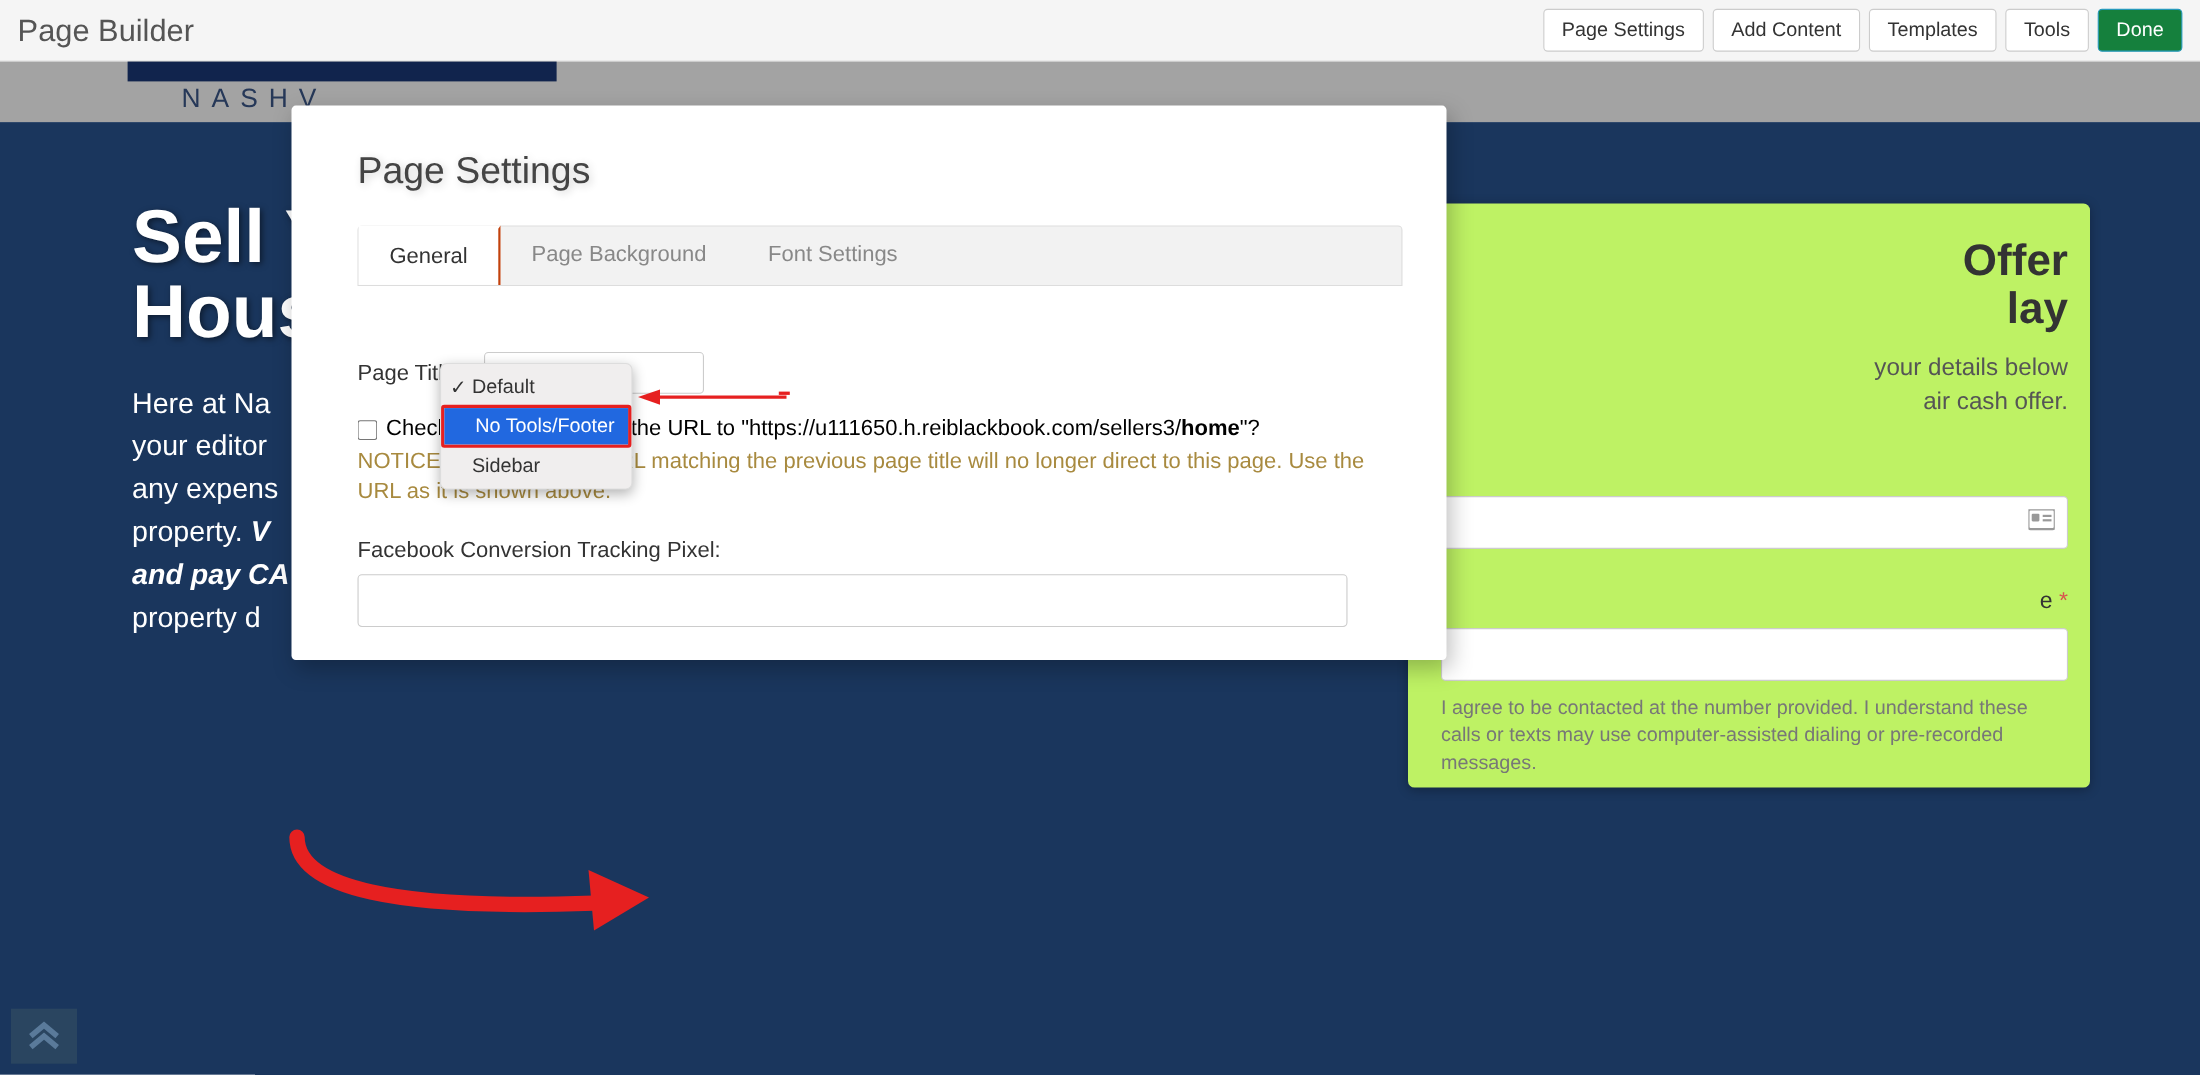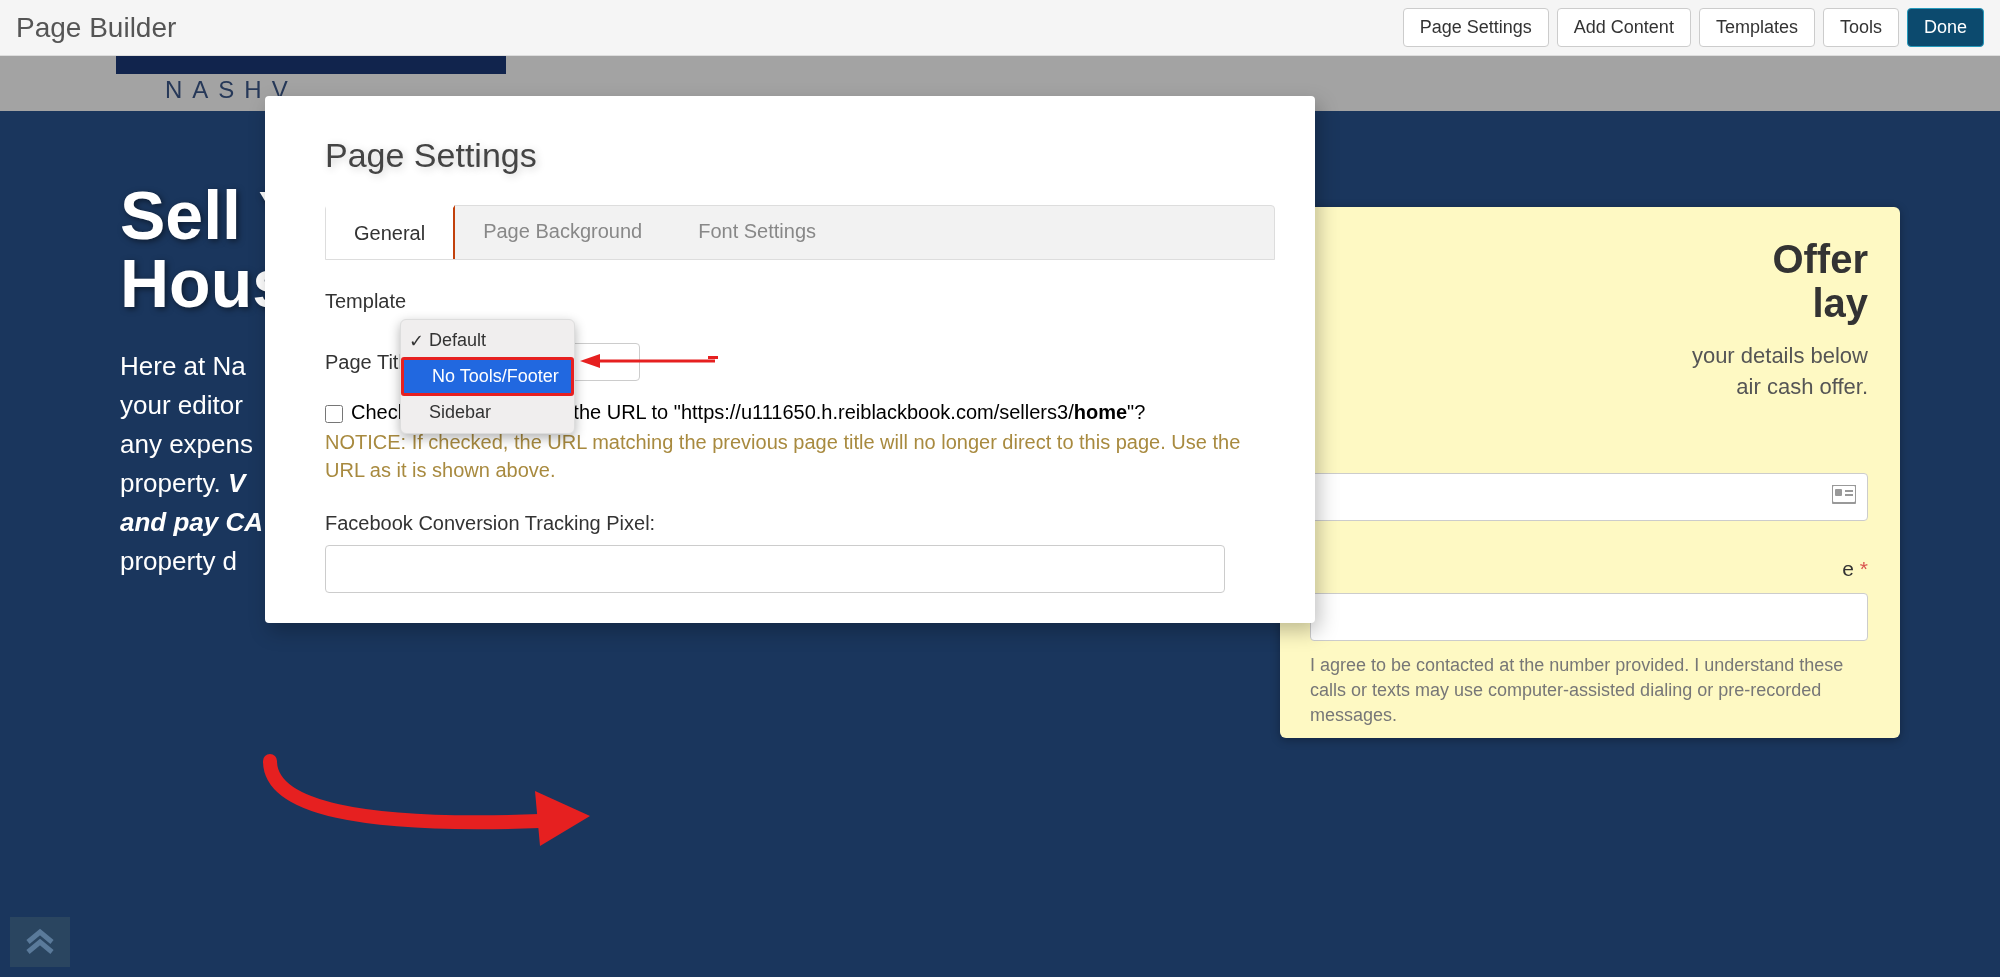--- a/index.html
+++ b/index.html
@@ -2,56 +2,56 @@
 <html><head>
 <meta charset="utf-8">
 <style>
 * { margin: 0; padding: 0; box-sizing: border-box; font-family: -apple-system, BlinkMacSystemFont, "Segoe UI", Helvetica, Arial, sans-serif; }
 body { background: #fff; overflow: hidden; }
 
 .toolbar { height: 56px; background: #f5f5f5; border-bottom: 1px solid #ddd; display: flex; align-items: center; padding: 0 16px; justify-content: space-between; }
 .toolbar-title { font-size: 28px; color: #555; font-weight: 400; }
 .toolbar-actions { display: flex; gap: 8px; }
 .btn { padding: 8px 16px; font-size: 18px; border: 1px solid #ccc; background: #fff; border-radius: 4px; color: #333; cursor: pointer; }
-.btn-primary { background: #0c4a6e; color: #fff; border-color: #269abc; }
+.btn-primary { background: #15803d; color: #fff; border-color: #269abc; }
 
 .content-area { position: relative; height: calc(977px - 56px); }
 
 .logo-bar { position: relative; background: #a3a3a3; height: 55px; padding-left: 116px; }
 .logo-block { width: 390px; height: 18px; background: #11244d; }
 .logo-text { position: absolute; left: 165px; top: 20px; font-size: 24px; color: #263858; letter-spacing: 10px; font-weight: 300; }
 
 .hero { position: absolute; top: 55px; left: 0; right: 0; bottom: 0; background: #1a365d; display: flex; }
 .hero-left { padding: 70px 0 0 120px; color: #fff; width: 800px; }
 .hero-title { font-size: 68px; font-weight: 800; line-height: 1.0; text-shadow: 2px 2px 6px rgba(0,0,0,0.5); }
 .hero-body { margin-top: 30px; font-size: 26px; line-height: 1.5; }
 .hero-body .italic { font-style: italic; font-weight: 700; }
 
-.offer-card { position: absolute; right: 100px; top: 151px; width: 620px; background: #fef9c3; border-radius: 6px; padding: 30px 32px 10px 30px; box-shadow: 0 2px 10px rgba(0,0,0,0.3); }
+.offer-card { position: absolute; right: 100px; top: 129px; width: 620px; background: #bef264; border-radius: 6px; padding: 30px 20px 10px 30px; box-shadow: 0 2px 10px rgba(0,0,0,0.3); }
 .offer-title { font-size: 40px; font-weight: 800; color: #333; text-align: center; line-height: 1.1; }
 .offer-sub { font-size: 22px; color: #555; text-align: center; margin-top: 16px; line-height: 1.4; }
 .field-row { margin-top: 70px; position: relative; }
 .field-input { width: 100%; height: 48px; border: 1px solid #ccc; border-radius: 4px; padding: 0 40px 0 12px; font-size: 18px; }
 .field-icon { position: absolute; right: 12px; top: 12px; color: #888; }
 .required-label { margin-top: 36px; color: #333; font-size: 21px; }
 .required-label .star { color: #d9534f; }
 .consent { margin-top: 12px; font-size: 18px; color: #777; line-height: 1.4; }
 
 .modal { position: absolute; left: 265px; top: 40px; width: 1050px; background: #fff; border-radius: 4px; box-shadow: 4px 8px 20px rgba(0,0,0,0.25); padding: 40px 40px 30px 60px; z-index: 10; }
 .modal-title { font-size: 34px; color: #444; text-shadow: 2px 2px 8px rgba(0,0,0,0.2); margin-bottom: 30px; }
 .tabs { display: flex; background: #f2f2f2; border: 1px solid #ddd; border-radius: 4px 4px 0 0; }
 .tab { padding: 14px 28px; font-size: 20px; color: #888; cursor: pointer; }
 .tab.active { background: #fff; color: #333; border-right: 2px solid #c2410c; border-top: 3px solid transparent; margin-top: -1px; }
 .tab-content { padding: 30px 0 0 0; }
 
 .form-row { display: flex; align-items: center; margin-bottom: 20px; position: relative; }
 .form-label { width: 95px; font-size: 20px; color: #333; }
 .form-control { height: 38px; border: 1px solid #ccc; border-radius: 4px; padding: 0 10px; width: 200px; }
 
-.dropdown { position: absolute; left: 400px; top: 263px; background: #f0eeee; border: 1px solid #ddd; border-radius: 6px; box-shadow: 0 4px 12px rgba(0,0,0,0.3); width: 175px; z-index: 20; padding: 4px 0; }
+.dropdown { position: absolute; left: 400px; top: 274px; background: #f0eeee; border: 1px solid #ddd; border-radius: 6px; box-shadow: 0 4px 12px rgba(0,0,0,0.3); width: 175px; z-index: 20; padding: 4px 0; }
 .dd-item { padding: 6px 12px 6px 28px; font-size: 18px; color: #333; position: relative; cursor: pointer; }
 .dd-item.selected::before { content: "✓"; position: absolute; left: 8px; }
 .dd-item.highlighted { background: #2168e0; color: #fff; }
 .dd-highlight-box { border: 3px solid #e62020; border-radius: 3px; }
 
 .checkbox-row { display: flex; align-items: flex-start; gap: 8px; font-size: 20px; margin-top: 20px; }
 .checkbox-row input { width: 18px; height: 18px; margin-top: 4px; }
 .notice { color: #a88a3f; font-size: 20px; line-height: 1.4; margin-top: 4px; }
 .notice2 { color: #a88a3f; font-size: 20px; line-height: 1.4; margin-top: 24px; }
 
@@ -131,23 +131,20 @@
   </div>
 
   <div class="modal">
     <div class="modal-title">Page Settings</div>
     <div class="tabs">
       <div class="tab active">General</div>
       <div class="tab">Page Background</div>
       <div class="tab">Font Settings</div>
     </div>
     <div class="tab-content">
-      <div class="form-row">
-        <div class="form-label">Template</div>
-      </div>
       <div class="form-row" style="margin-top:30px">
         <div class="form-label" style="width:95px;white-space:nowrap">Page Title</div>
         <input class="form-control" style="margin-left: 20px;">
       </div>
       <div class="checkbox-row">
         <input type="checkbox" style="">
         <span>
           <span>Check the box to update the URL to "https://u111650.h.reiblackbook.com/sellers3/</span><b>home</b><span>"?</span>
         </span>
       </div>

